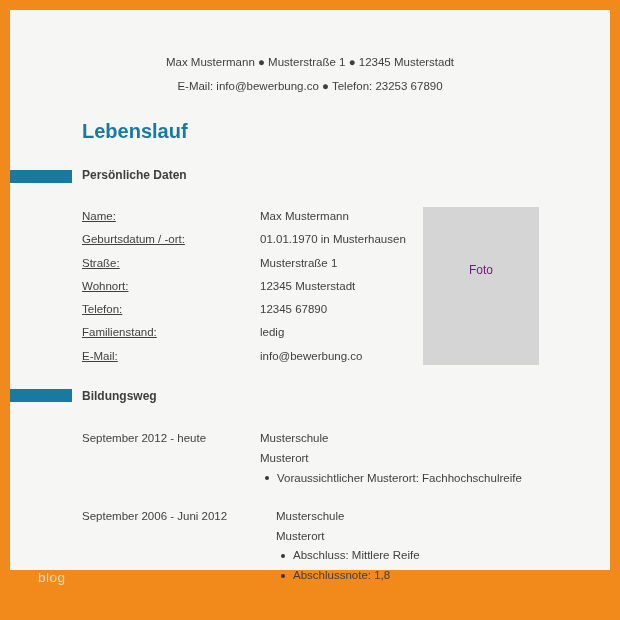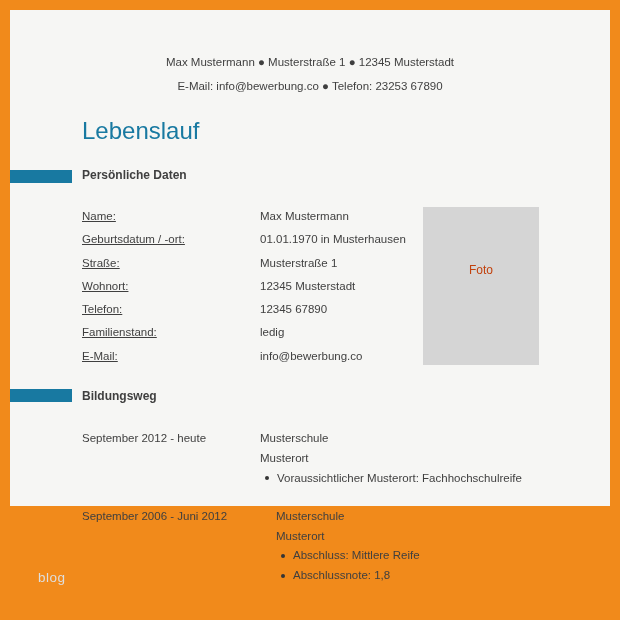--- a/index.html
+++ b/index.html
@@ -15,38 +15,38 @@
   body {
     position: relative;
     background: var(--accent-orange);
     font-family: "Liberation Sans", sans-serif;
     color: var(--text);
     overflow: hidden;
   }
   .page {
     position: absolute;
     left: 10px; top: 10px;
-    width: 600px; height: 496px;
+    width: 600px; height: 560px;
     background: var(--page-bg);
   }
   .header-line {
     position: absolute;
     left: 0; width: 100%;
     text-align: center;
     font-size: 11.5px;
     line-height: 14px;
   }
   .line1 { top: 45px; }
   .line2 { top: 69px; }
   .title {
     position: absolute;
     left: 72px; top: 111px;
-    font-size: 24px;
+    font-size: 20px;
     line-height: 20px;
-    font-weight: normal;
+    font-weight: bold;
     color: var(--accent-teal);
   }
   .section-bar {
     position: absolute;
     left: 0;
     width: 62px; height: 13px;
     background: var(--accent-teal);
   }
   .bar1 { top: 160px; }
   .bar2 { top: 379px; }
@@ -75,21 +75,21 @@
   .photo {
     position: absolute;
     left: 413px; top: 197px;
     width: 116px; height: 158px;
     background: var(--photo-bg);
     display: flex;
     align-items: center;
     justify-content: center;
     padding-bottom: 32px;
     font-size: 12px;
-    color: #c2410c;
+    color: #701a75;
   }
   .edu-entry {
     position: absolute;
     left: 72px;
     width: 460px;
     display: flex;
     font-size: 11.5px;
   }
   .entry1 { top: 418px; }
   .entry2 { top: 497px; gap: 16px; }

